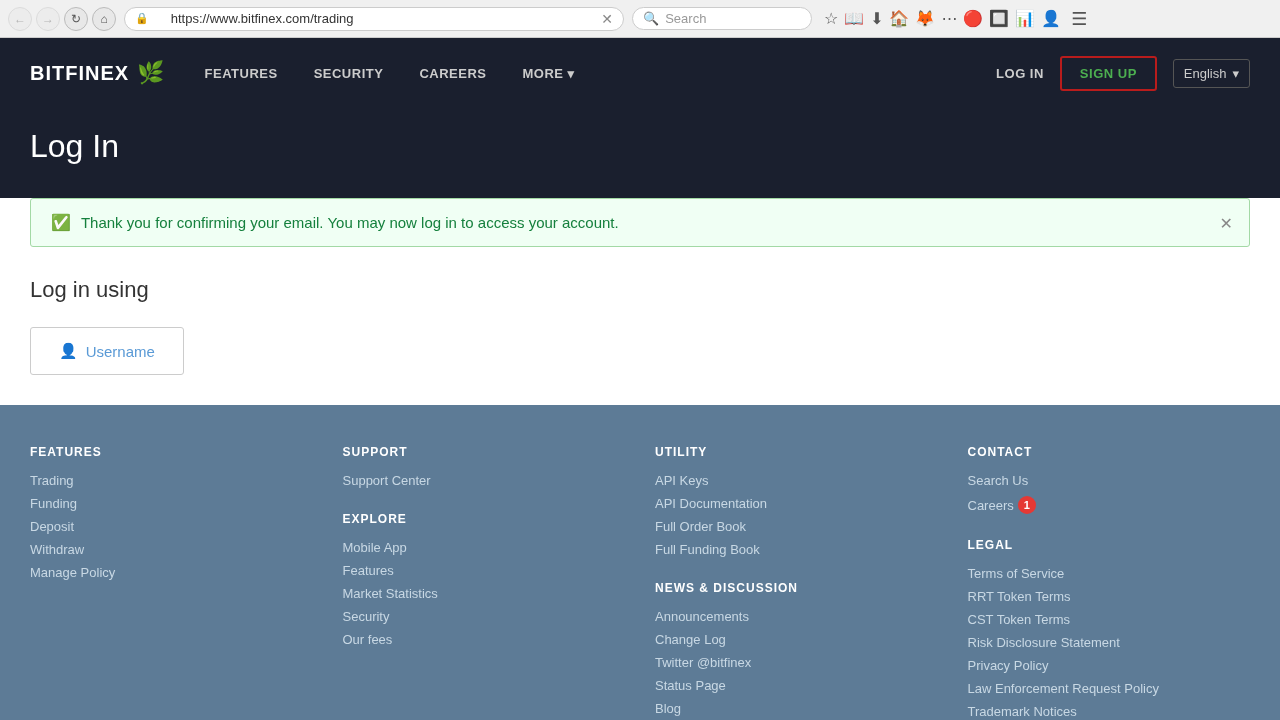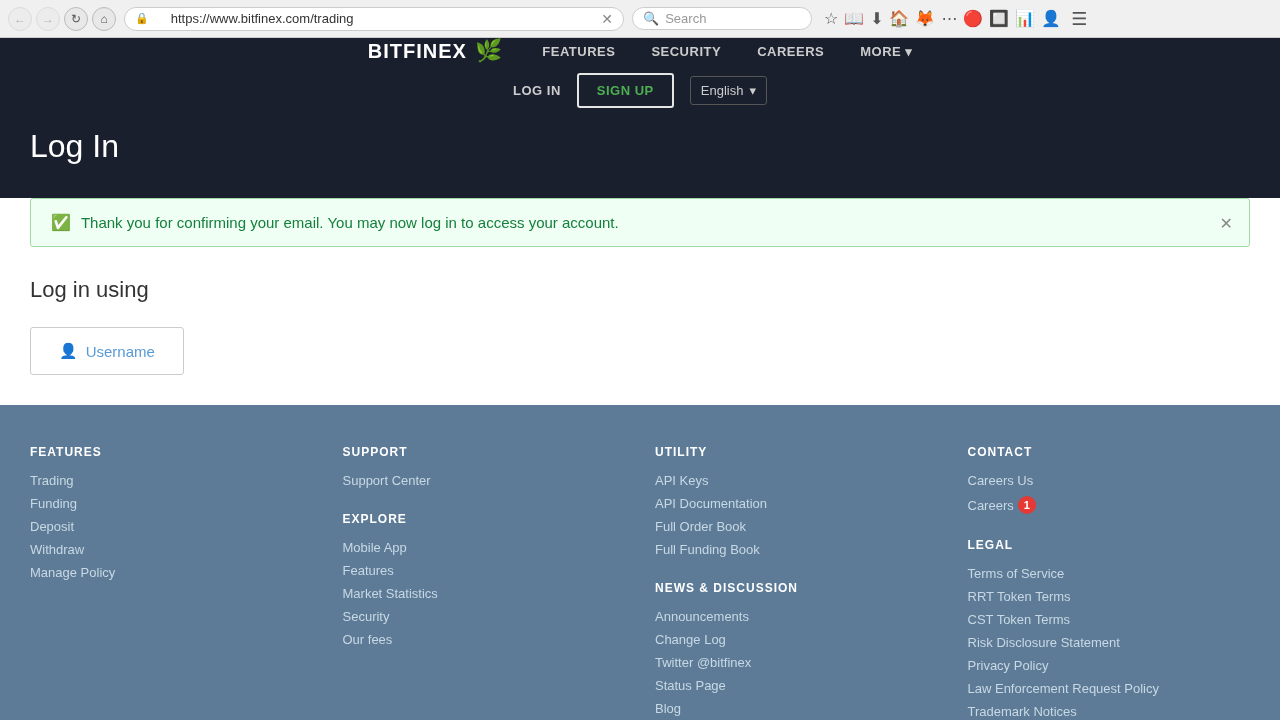--- a/index.html
+++ b/index.html
@@ -54,21 +54,20 @@
     .browser-menu { font-size: 18px; color: #555; cursor: pointer; margin-left: 4px; }
 
     
     .site-nav {
       background: #1a1f2e;
       display: flex;
       align-items: center;
       padding: 0 30px;
       height: 70px;
       justify-content: space-between;
-      flex-direction: column;
     }
     .nav-left { display: flex; align-items: center; gap: 40px; }
     .logo { display: flex; align-items: center; gap: 8px; }
     .logo-text { color: #fff; font-size: 20px; font-weight: 700; letter-spacing: 1px; }
     .logo-leaf { color: #4CAF50; font-size: 22px; }
     .nav-links { display: flex; gap: 36px; }
     .nav-link {
       color: #ccc;
       text-decoration: none;
       font-size: 13px;
@@ -79,21 +78,21 @@
     .nav-link.more { display: flex; align-items: center; gap: 4px; }
     .nav-right { display: flex; align-items: center; gap: 16px; }
     .btn-login {
       color: #ccc;
       font-size: 13px;
       font-weight: 600;
       cursor: pointer;
       letter-spacing: 0.5px;
     }
     .btn-signup {
-      border: 2px solid #e5e5e5;
+      border: 2px solid #b91c1c;
       color: #4CAF50;
       padding: 8px 18px;
       border-radius: 3px;
       font-size: 13px;
       font-weight: 700;
       cursor: pointer;
       letter-spacing: 0.5px;
       background: transparent;
     }
     .lang-selector {
@@ -319,21 +318,21 @@
         <a class="footer-link">Change Log</a>
         <a class="footer-link">Twitter @bitfinex</a>
         <a class="footer-link">Status Page</a>
         <a class="footer-link">Blog</a>
       </div>
     </div>
 
     <div>
       <div class="footer-section">
         <div class="footer-col-title">CONTACT</div>
-        <a class="footer-link">Careers Us</a>
+        <a class="footer-link">Search Us</a>
         <a class="footer-link" style="display:flex;align-items:center;">
           <span>Careers</span>
           <span class="careers-badge">1</span>
         </a>
       </div>
       <div class="footer-section">
         <div class="footer-col-title">LEGAL</div>
         <a class="footer-link">Terms of Service</a>
         <a class="footer-link">RRT Token Terms</a>
         <a class="footer-link">CST Token Terms</a>

